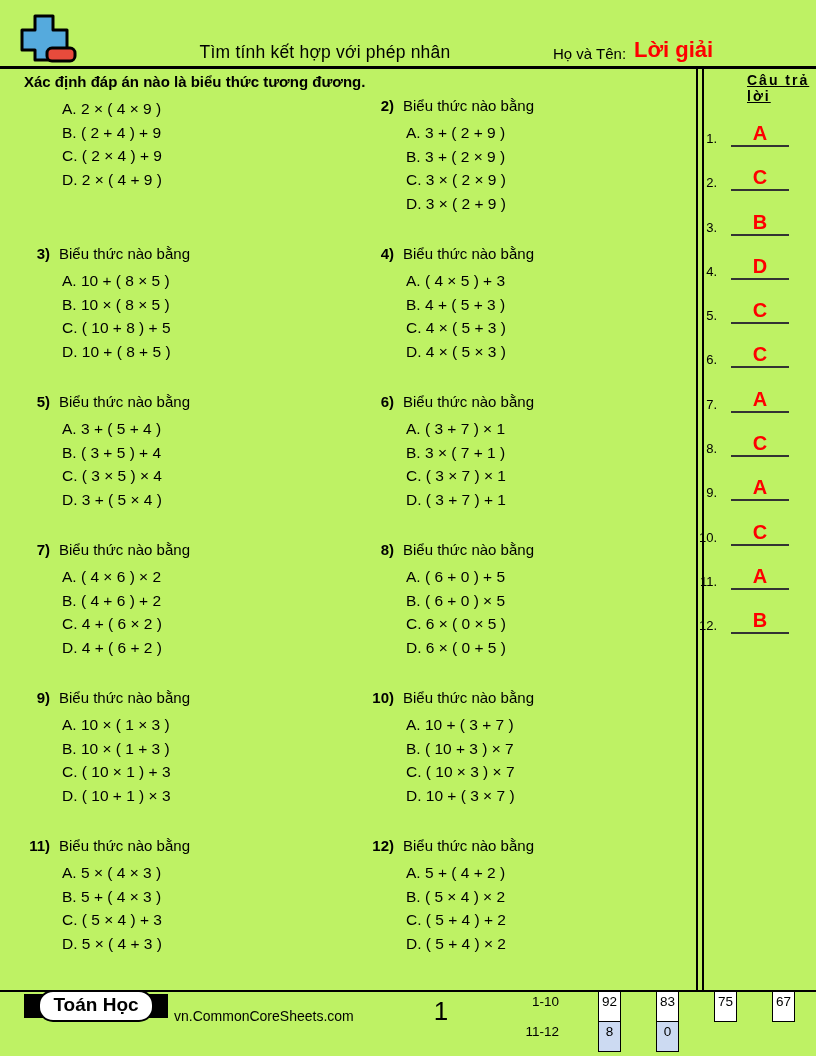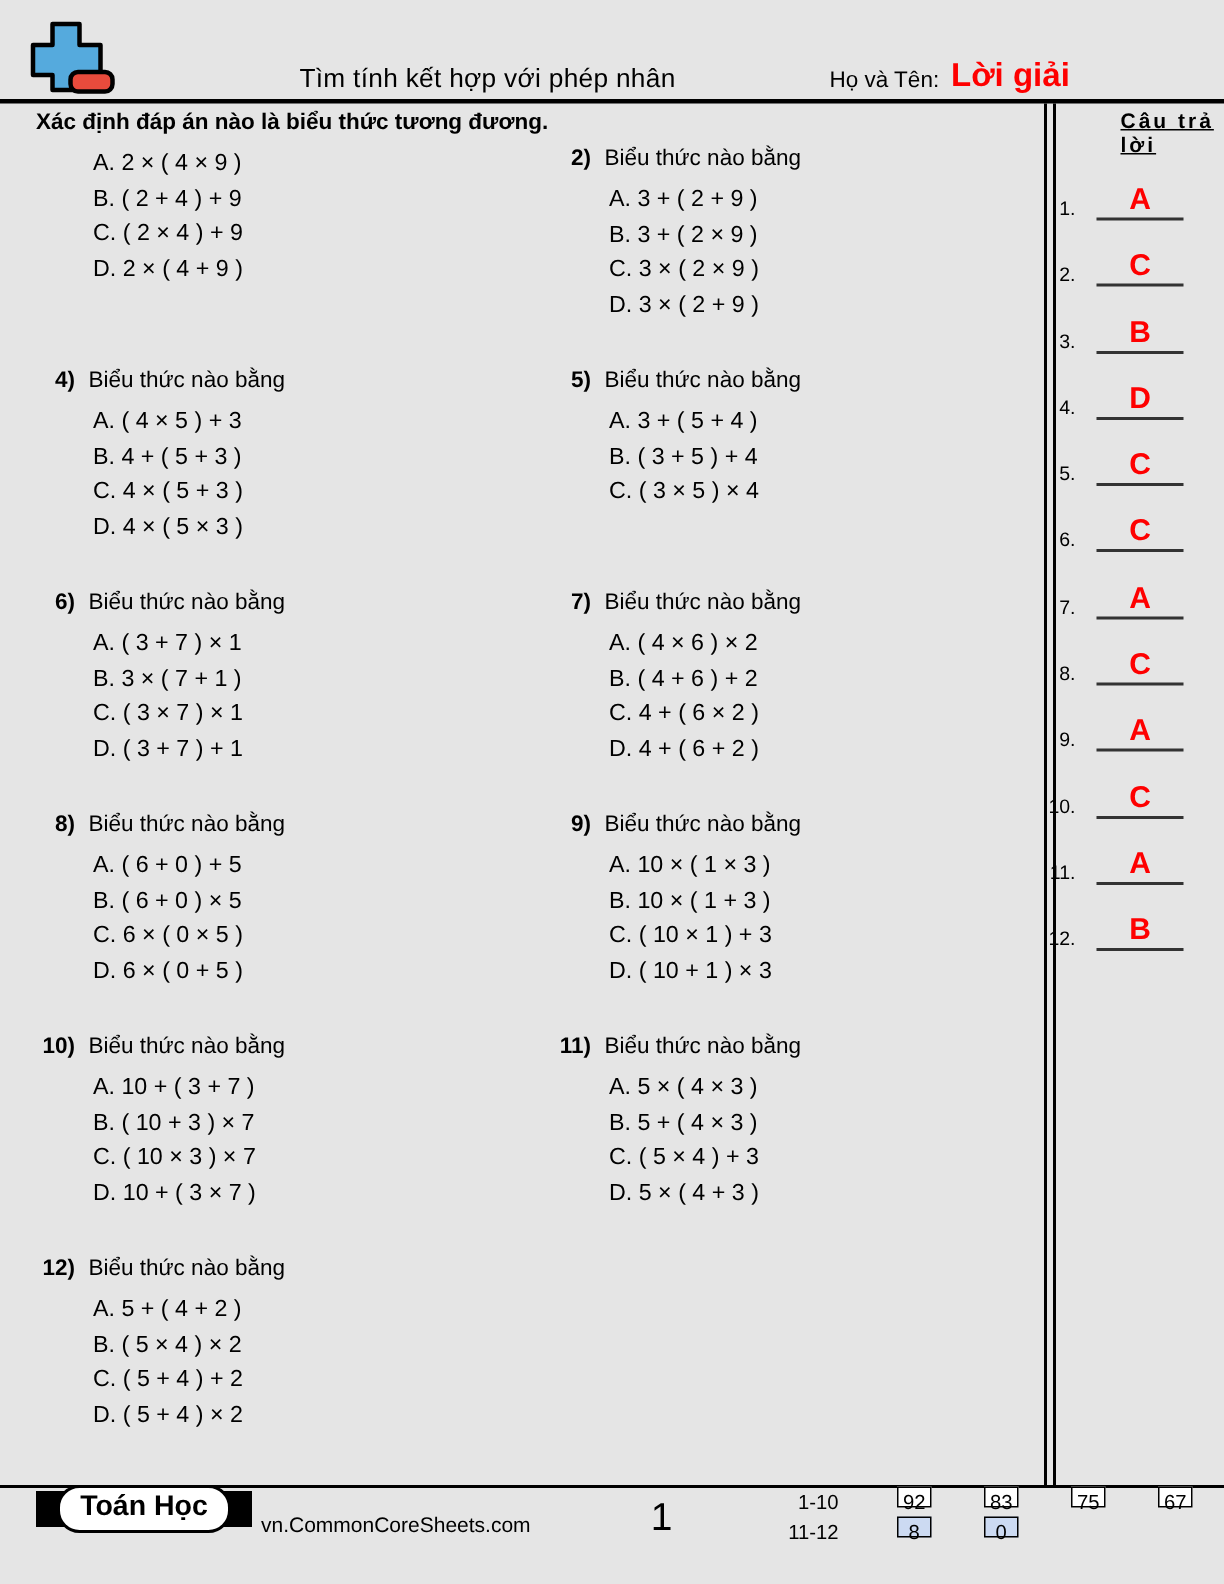--- a/index.html
+++ b/index.html
@@ -1,18 +1,18 @@
 <!DOCTYPE html>
 <html><head>
 <meta charset="utf-8">
 <style>
   * { margin:0; padding:0; box-sizing:border-box; }
   body { background:#888; font-family:"Liberation Sans", sans-serif; }
   .page {
-    position:relative; width:816px; height:1056px; background:#e5e5e5;
+    position:relative; width:816px; height:1056px; background:#bef264;
     margin:0 auto; overflow:hidden; color:#000;
   }
   
   .logo { position:absolute; left:12px; top:5px; width:70px; height:64px; }
   .ws-title { position:absolute; left:70px; top:42px; width:510px; text-align:center;
     font-size:17.5px; letter-spacing:0.2px; }
   .name-label { position:absolute; left:553px; top:45px; font-size:15px; }
   .name-value { position:absolute; left:634px; top:37px; font-size:22px; font-weight:bold; color:#fe0000; }
   .header-rule { position:absolute; left:0; top:66px; width:816px; height:3px; background:#000; }
   .instruction { position:absolute; left:24px; top:73px; font-size:15px; font-weight:bold; }
@@ -43,21 +43,21 @@
   .subject-badge { position:absolute; left:24px; top:994px; width:144px; height:24px;
     background:#000; display:flex; align-items:center; justify-content:center; }
   .subject-pill { background:#fff; border:2px solid #000; border-radius:15px;
     padding:2px 13px 4px; font-size:19px; font-weight:bold; }
   .website { position:absolute; left:174px; top:1008px; font-size:14px; }
   .page-num { position:absolute; left:400px; top:996px; width:82px; text-align:center; font-size:26px; }
   .score-table { position:absolute; left:517px; top:991px; }
   .score-row { display:flex;gap:36px; }
   .score-row.r2 { margin-top:-1px; }
   .score-label { width:46px; text-align:right; padding-right:4px; font-size:13.5px; line-height:21px; }
-  .score-cell { width:23px; height:14px; border:1px solid #000; margin-left:-1px;
+  .score-cell { width:23px; height:31px; border:1px solid #000; margin-left:-1px;
     text-align:center; font-size:13.5px; line-height:19px; background:#fff; }
   .score-cell.hl { background:#ccdaf2; }
 </style>
 </head>
 <body>
 
 <div class="page">
 
   <svg class="logo" viewBox="0 0 70 64">
     <path d="M23,11 L41,11 L41,25 L55,25 L55,45 L41,45 L41,55 L23,55 L23,45 L10,45 L10,25 L23,25 Z" fill="#55aadd" stroke="#000" stroke-width="3" stroke-linejoin="round"></path>
@@ -79,34 +79,42 @@
     </div>
 
     <div class="question">
       <div class="q-head"><span class="q-num">2)</span><span>Biểu thức nào bằng</span></div>
       <div class="q-opt">A. 3 + ( 2 + 9 )</div>
       <div class="q-opt">B. 3 + ( 2 × 9 )</div>
       <div class="q-opt">C. 3 × ( 2 × 9 )</div>
       <div class="q-opt">D. 3 × ( 2 + 9 )</div>
     </div>
 
+    <div class="question">
+      <div class="q-head"><span class="q-num">3)</span><span>Biểu thức nào bằng</span></div>
+      <div class="q-opt">A. 10 + ( 8 × 5 )</div>
+      <div class="q-opt">B. 10 × ( 8 × 5 )</div>
+      <div class="q-opt">C. ( 10 + 8 ) + 5</div>
+      <div class="q-opt">D. 10 + ( 8 + 5 )</div>
+    </div>
 
     <div class="question">
       <div class="q-head"><span class="q-num">4)</span><span>Biểu thức nào bằng</span></div>
       <div class="q-opt">A. ( 4 × 5 ) + 3</div>
       <div class="q-opt">B. 4 + ( 5 + 3 )</div>
       <div class="q-opt">C. 4 × ( 5 + 3 )</div>
       <div class="q-opt">D. 4 × ( 5 × 3 )</div>
     </div>
 
     <div class="question">
       <div class="q-head"><span class="q-num">5)</span><span>Biểu thức nào bằng</span></div>
       <div class="q-opt">A. 3 + ( 5 + 4 )</div>
       <div class="q-opt">B. ( 3 + 5 ) + 4</div>
       <div class="q-opt">C. ( 3 × 5 ) × 4</div>
+      <div class="q-opt">D. 3 + ( 5 × 4 )</div>
     </div>
 
     <div class="question">
       <div class="q-head"><span class="q-num">6)</span><span>Biểu thức nào bằng</span></div>
       <div class="q-opt">A. ( 3 + 7 ) × 1</div>
       <div class="q-opt">B. 3 × ( 7 + 1 )</div>
       <div class="q-opt">C. ( 3 × 7 ) × 1</div>
       <div class="q-opt">D. ( 3 + 7 ) + 1</div>
     </div>
 

